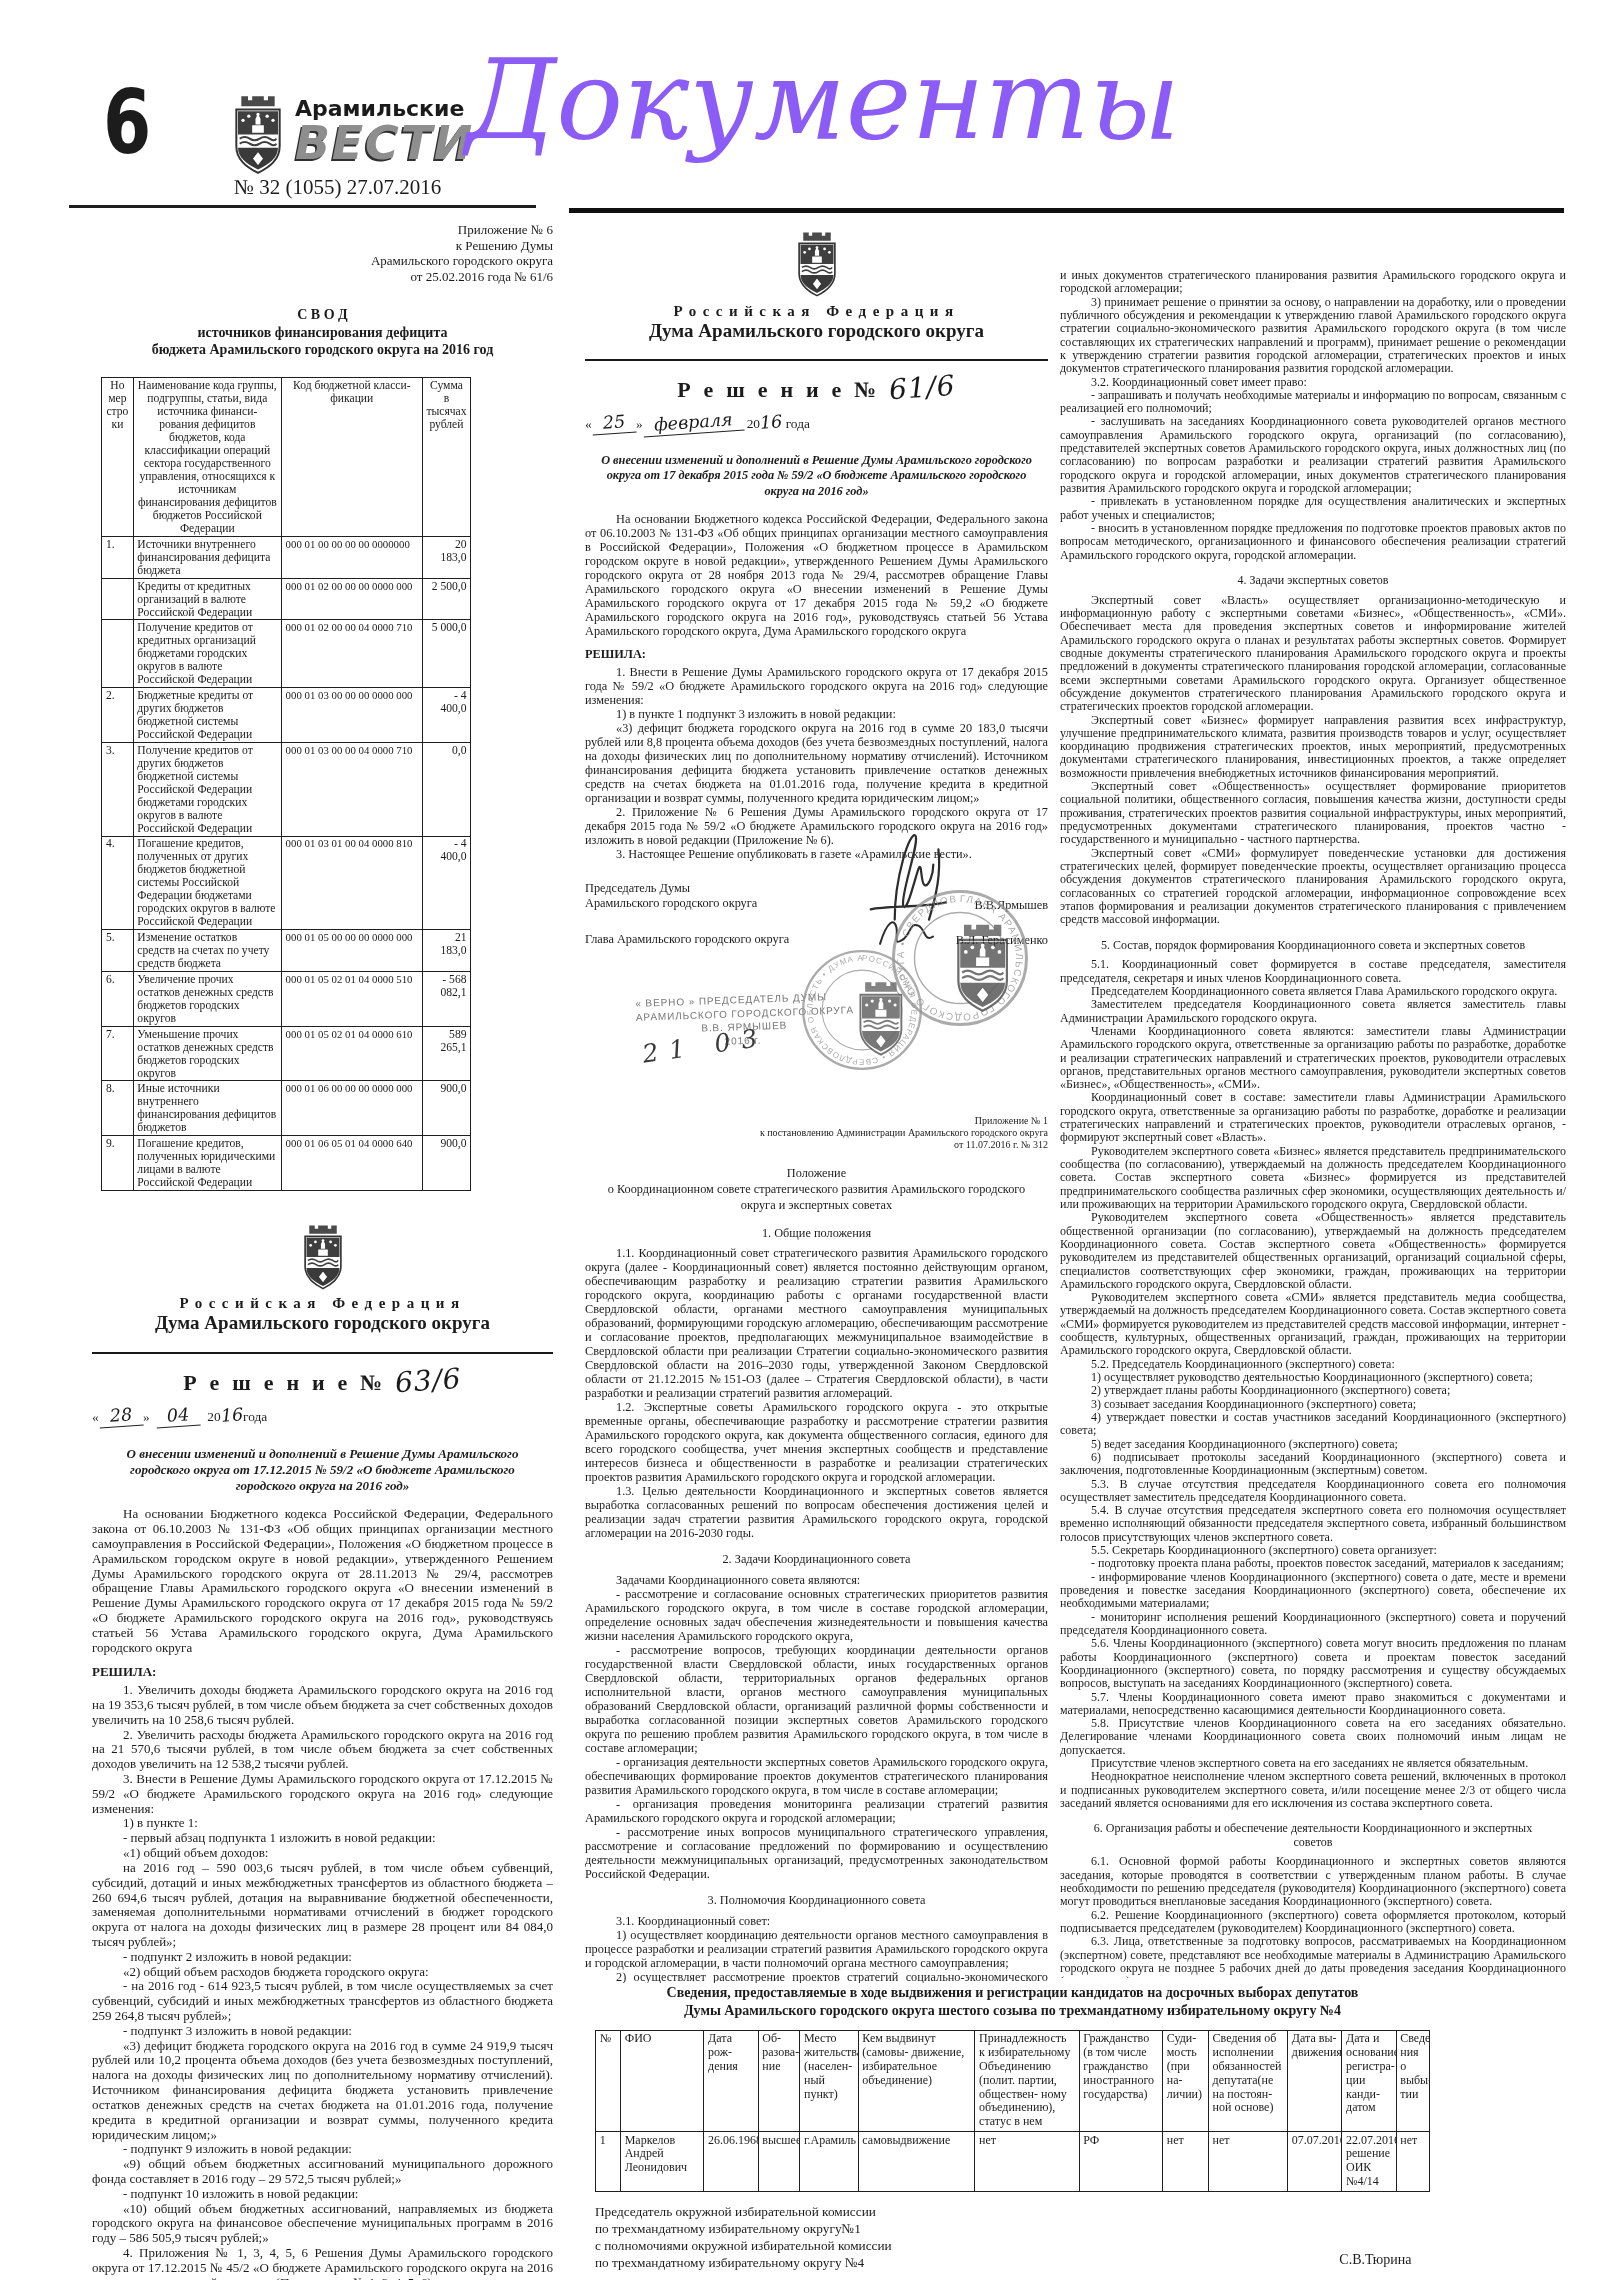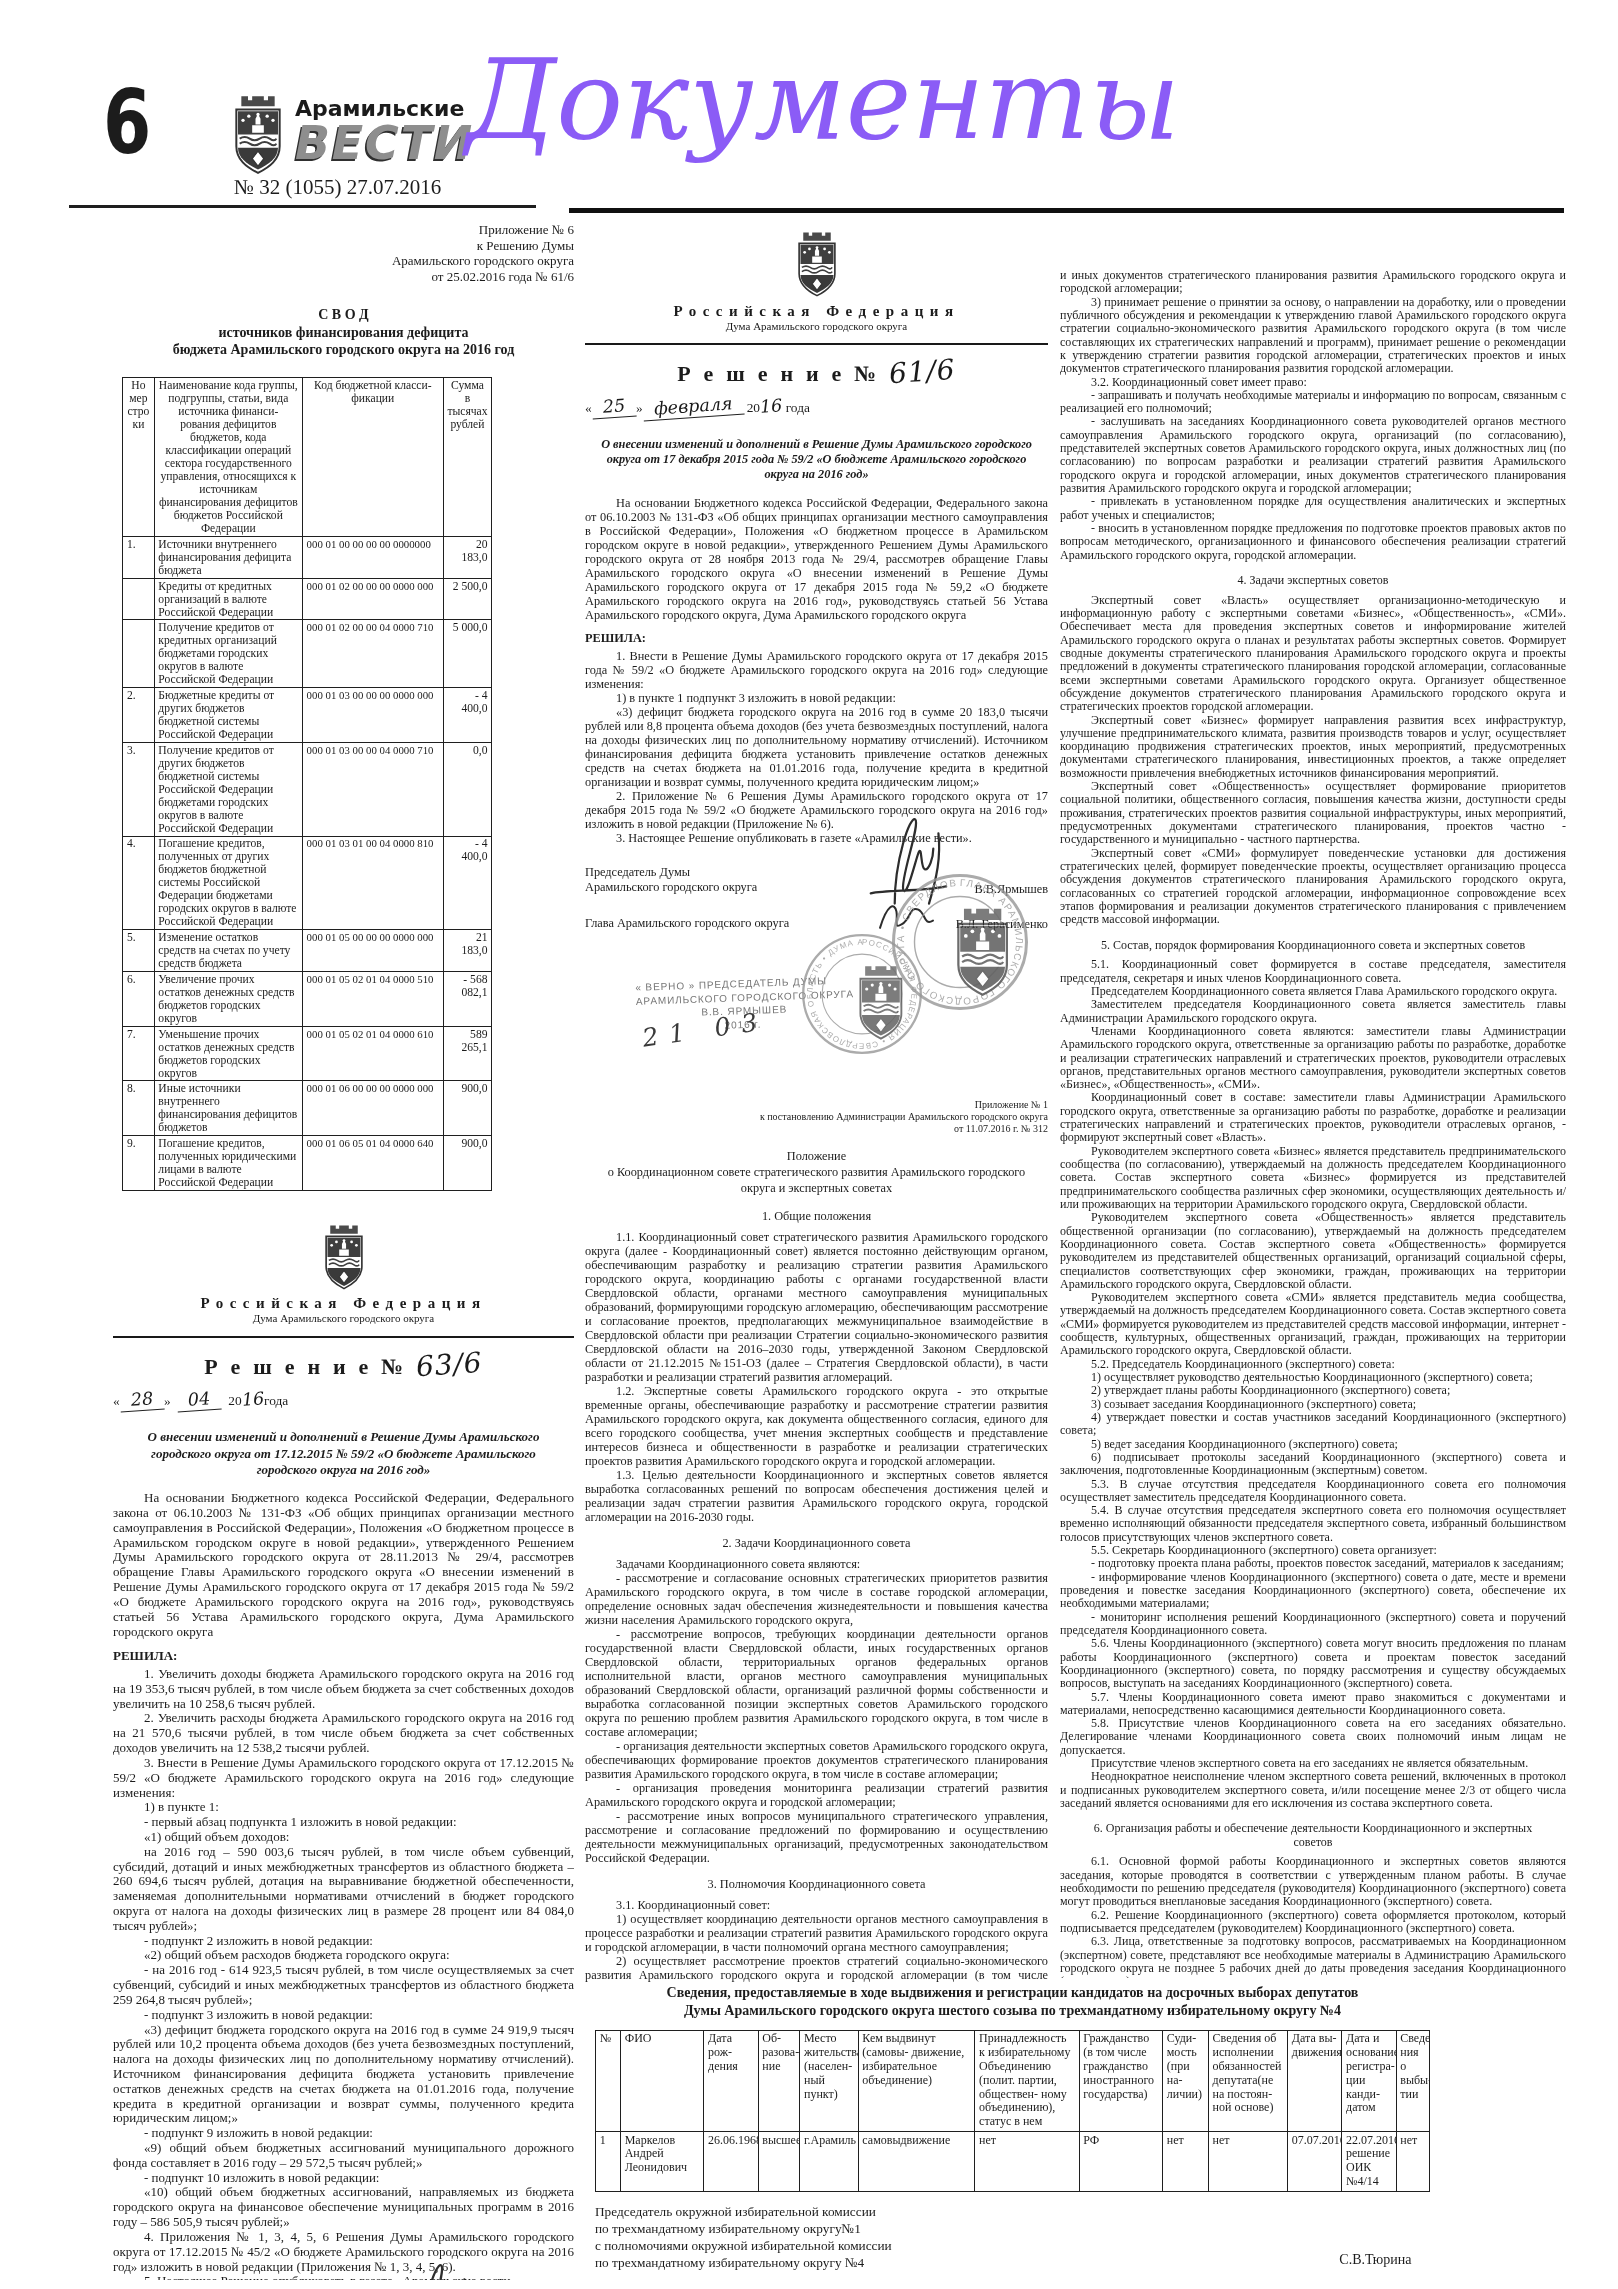--- a/index.html
+++ b/index.html
@@ -13,21 +13,21 @@
   .brand{left:295px;top:98px;line-height:1;}
   .brand1{font-family:"DejaVu Sans",sans-serif;font-weight:bold;font-size:22px;color:#1b1b1b;}
   .brand2{font-family:"DejaVu Sans",sans-serif;font-weight:bold;font-style:italic;font-size:46px;
           letter-spacing:1.8px;color:#8e8e8e;text-shadow:-1.8px 1.8px 0 #2f2f2f;}
   .issue{left:234px;top:175px;font-size:21px;}
   .rule-left{left:69px;top:205px;width:467px;height:2.8px;background:#1e1e1e;}
   .section-title{left:466px;top:39px;font-family:"DejaVu Serif",serif;font-style:italic;
                  font-size:111px;line-height:1.1;color:#8b5cf6;}
   .rule-right{left:569px;top:208px;width:995px;height:4.6px;background:#101010;}
   
-  #col-left{left:113px;top:222px;width:461px;font-size:13px;line-height:1.14;height:2058px;overflow:hidden;}
+  #col-left{left:92px;top:222px;width:461px;font-size:13px;line-height:1.14;height:2058px;overflow:hidden;}
   #col-mid{left:585px;top:231px;width:463px;font-size:12.3px;line-height:1.14;height:1752px;overflow:hidden;}
   #col-right{left:1060px;top:269px;width:506px;font-size:12px;line-height:1.11;height:1709px;overflow:hidden;}
   #bottom{left:595px;top:1984px;width:835px;}
   
   .ref{text-align:right;font-size:13px;line-height:1.2;}
   .ref div{margin:0;}
   .svod{ text-align:center;font-weight:bold;font-size:14px;line-height:1.25;margin:22px 0 18.5px;}
   .para{margin:0;text-align:justify;text-indent:31px;}
   .noindent-first p:first-child{text-indent:0;}
   .sect-head{text-align:center;margin:12px 28px 6.5px;}
@@ -36,21 +36,21 @@
   table.budget{border-collapse:collapse;width:370px;margin-left:9.2px;font-size:11.6px;line-height:1.12;}
   table.budget th,table.budget td{border:1.5px solid #1f1f1f;padding:0.9px 3.7px;vertical-align:top;font-weight:normal;}
   table.budget th{text-align:center;}
   table.budget td.c0{text-align:left;}
   table.budget td.c2{font-size:10.8px;white-space:nowrap;}
   table.budget td.c3{text-align:right;}
   
   .decree{margin-top:33px;position:relative;}
   .decree .emblem{display:block;margin:0 auto 5.5px;width:42px;height:66px;}
   .country{text-align:center;font-weight:bold;font-size:15px;letter-spacing:6.5px;}
-  .org{text-align:center;font-weight:normal;font-size:11px;padding-bottom:11px;}
+  .org{text-align:center;font-weight:bold;font-size:19px;padding-bottom:18px;}
   .doc-rule{border-bottom:2.3px solid #191919;margin-bottom:11px;}
   .decision{text-align:center;font-weight:bold;font-size:22px;letter-spacing:3.7px;margin:7.4px 0 9.2px;}
   .hand{font-family:"DejaVu Serif",serif;font-style:italic;display:inline-block;transform:rotate(-4deg);color:#1a1a1a;}
   .decision .hand{font-size:28px;font-weight:normal;letter-spacing:0.9px;}
   .dateline{font-size:13.4px;margin:1.8px 0 18.5px;}
   .dateline .hand{font-size:17.5px;}
   .blank{border-bottom:1.1px solid #222;padding:0 11px;}
   .decree-title{font-weight:bold;font-style:italic;text-align:center;line-height:1.25;margin:9.2px 13px 13px;}
   .resolved{font-weight:bold;margin:9.2px 0 3.7px;}
   .sigrow{display:flex;justify-content:space-between;align-items:flex-end;margin-top:20px;position:relative;}

